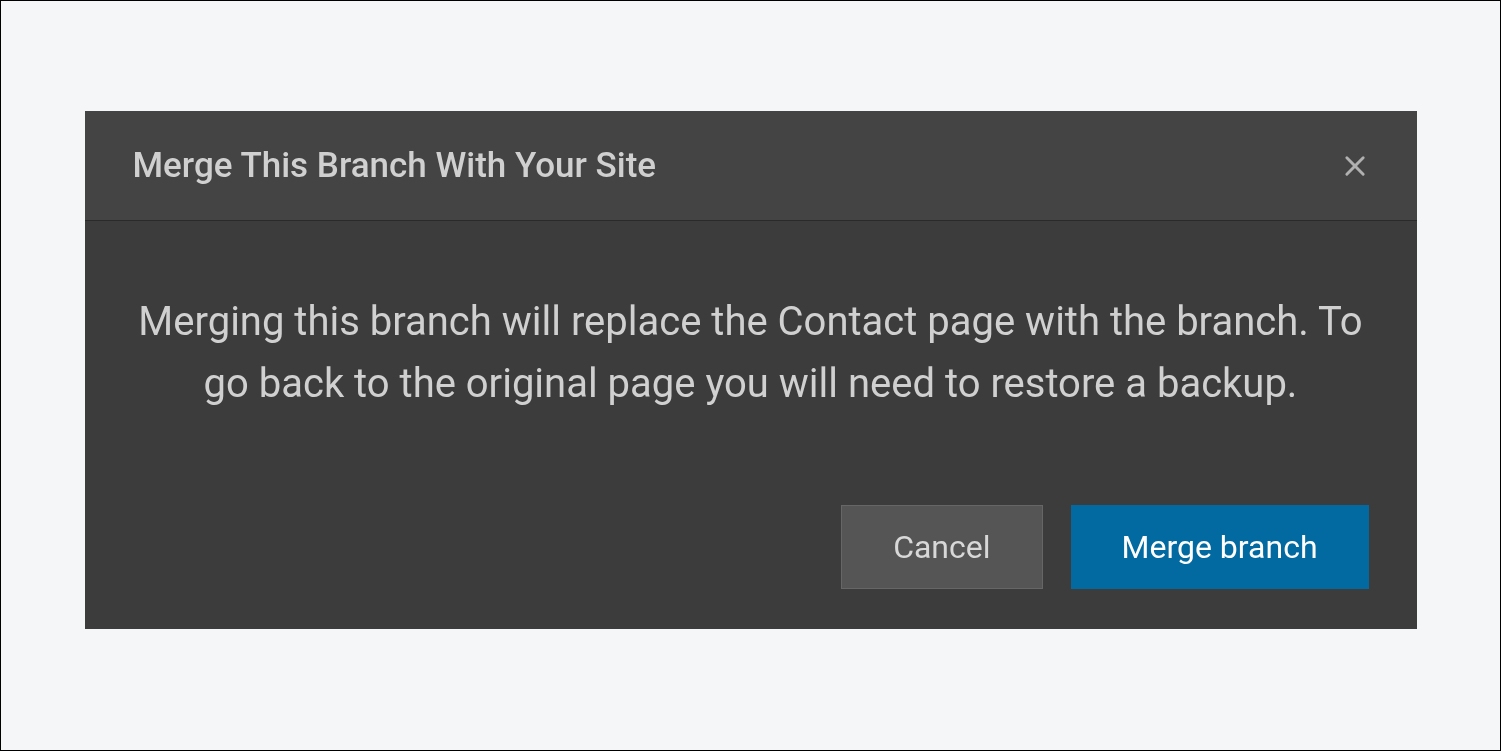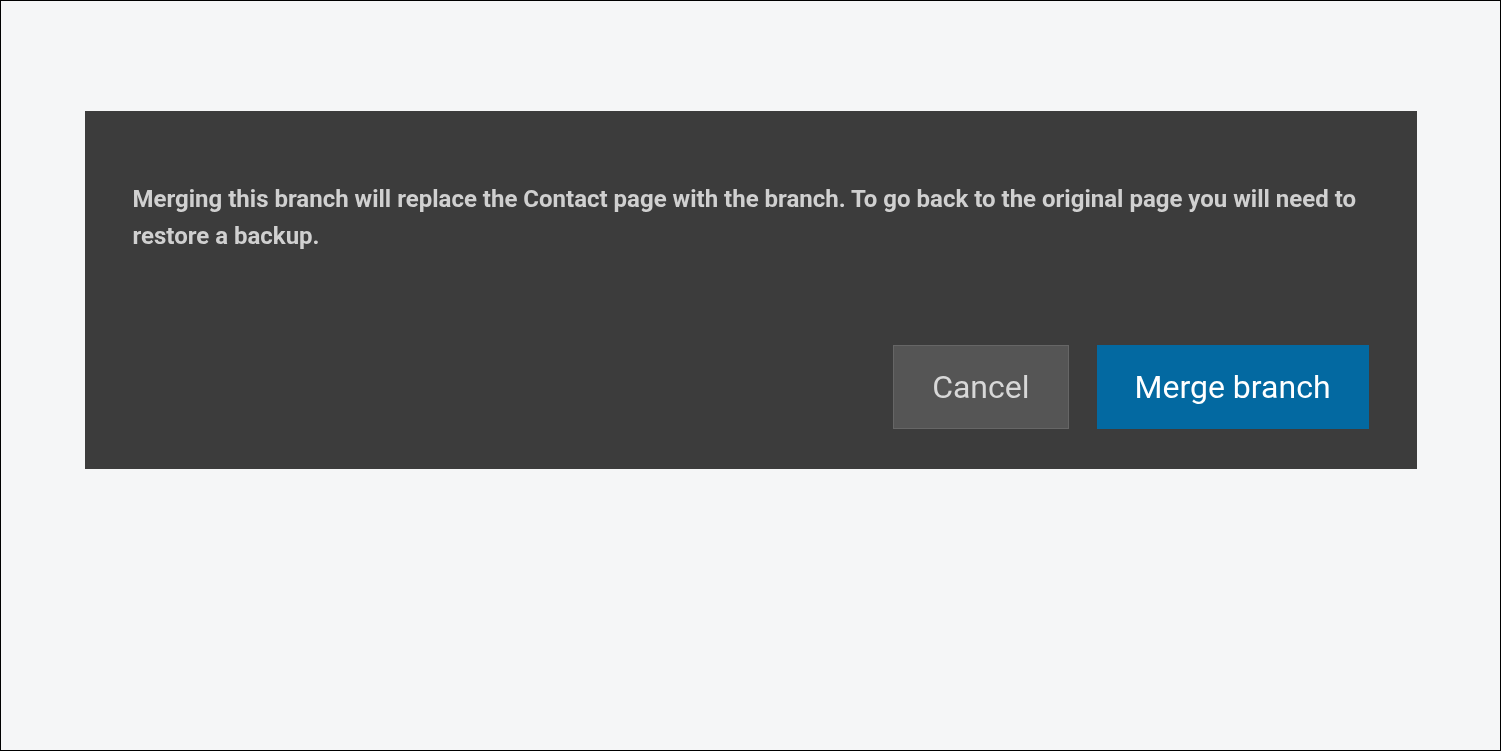--- a/index.html
+++ b/index.html
@@ -49,52 +49,62 @@
     }
     .close-btn svg {
       width: 28px;
       height: 28px;
     }
     .dialog-body {
       padding: 70px 48px 30px 48px;
     }
     .dialog-message {
       color: #d0d0d0;
-      font-size: 24px;
+      font-size: 40px;
       line-height: 1.55;
-      font-weight: 700;
+      font-weight: 400;
+      text-align: center;
     }
     .dialog-footer {
       display: flex;
       justify-content: flex-end;
       gap: 28px;
       padding: 60px 48px 40px 48px;
     }
     .btn {
       border: none;
       font-size: 32px;
       font-weight: 400;
-      padding: 22px 38px;
+      padding: 22px 51px;
       cursor: pointer;
       font-family: inherit;
     }
     .btn-cancel {
       background: #555555;
       color: #d8d8d8;
       border: 1px solid #666;
     }
     .btn-primary {
       background: #0369a1;
       color: #ffffff;
     }
   </style>
 </head>
 <body>
 
 <div class="dialog">
+  <div class="dialog-header">
+    <h1 class="dialog-title">Merge This Branch With Your Site</h1>
+    <button class="close-btn">
+      <svg viewBox="0 0 24 24" fill="none" stroke="currentColor" stroke-width="2.5" stroke-linecap="round">
+        <line x1="5" y1="5" x2="19" y2="19"></line>
+        <line x1="19" y1="5" x2="5" y2="19"></line>
+      </svg>
+    </button>
+  </div>
   <div class="dialog-body">
     <p class="dialog-message">Merging this branch will replace the Contact page with the branch. To go back to the original page you will need to restore a backup.</p>
   </div>
   <div class="dialog-footer">
     <button class="btn btn-cancel">Cancel</button>
     <button class="btn btn-primary">Merge branch</button>
   </div>
 </div>
 
 </body></html>

